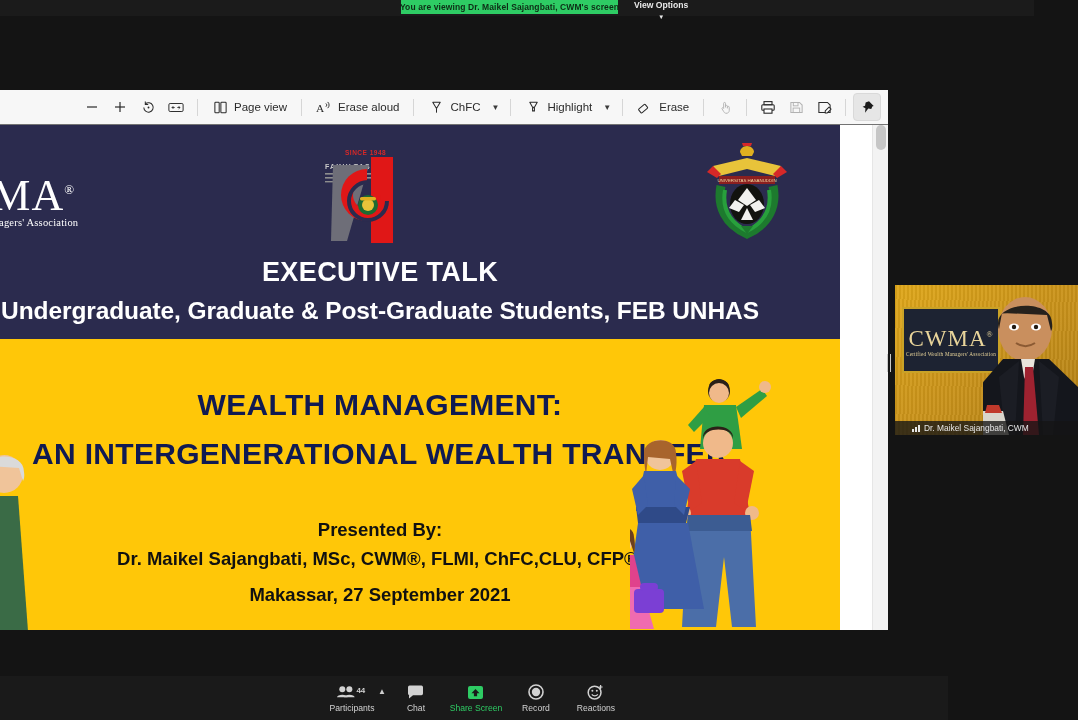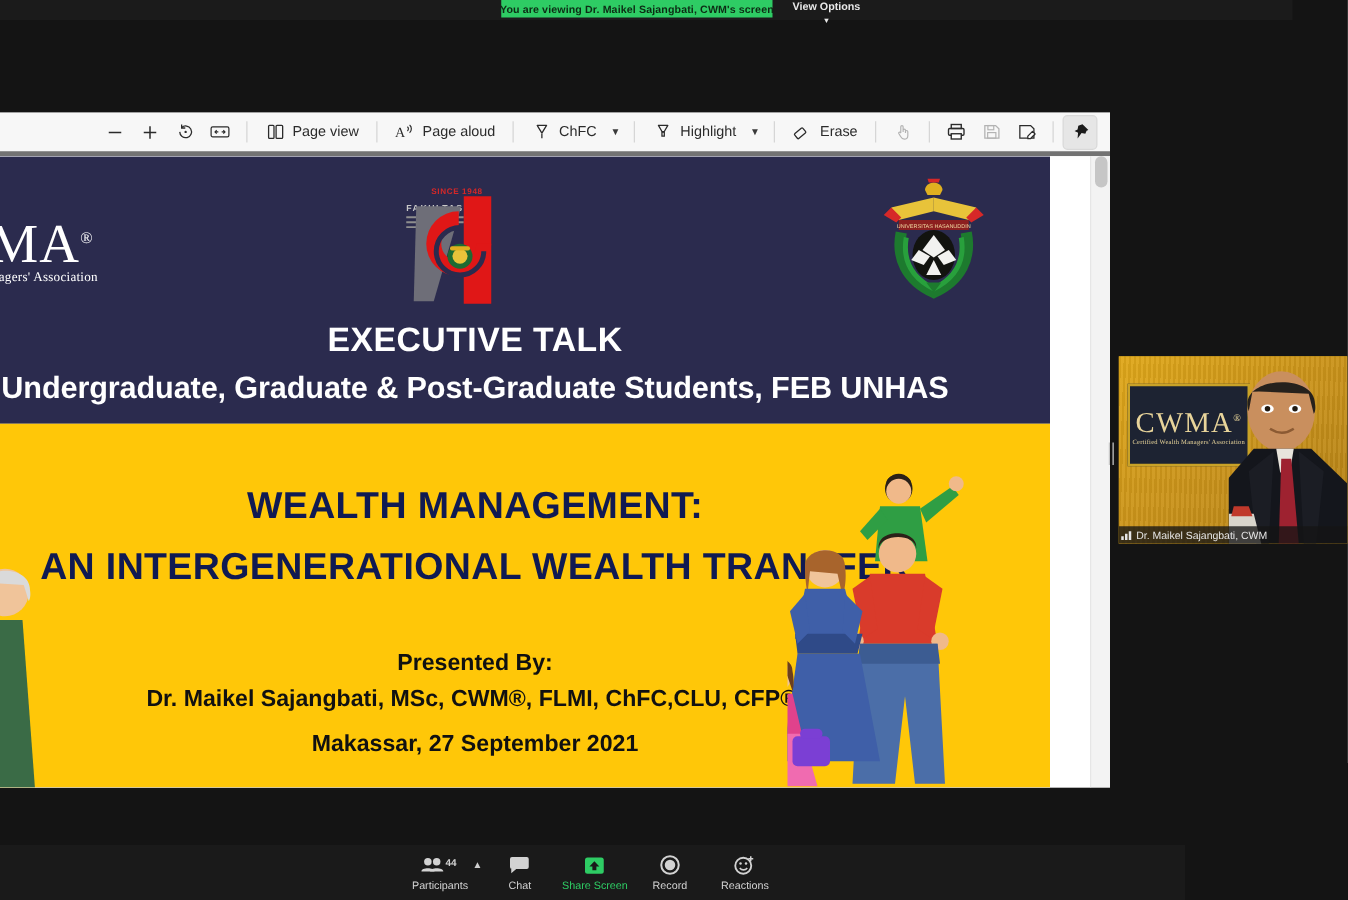--- a/index.html
+++ b/index.html
@@ -29,21 +29,21 @@
 
   
   #edge-window{
     position:absolute; left:0px; top:90px; width:888px; height:540px;
     background:#f3f3f3; overflow:hidden;
   }
 
   
   #pdf-toolbar{
     position:absolute; left:0; top:0; width:888px; height:35px;
-    background:#f7f7f7; border-bottom:4px solid #737373;
+    background:#f7f7f7; border-bottom:1px solid #737373;
     display:flex; align-items:center; padding-left:78px; gap:0px;
   }
   .tb-btn{
     height:28px; min-width:28px; padding:0 5px; border-radius:4px;
     display:flex; align-items:center; justify-content:center; gap:6px;
     color:#2b2b2b; font-size:11.5px; cursor:pointer; background:transparent;
   }
   .tb-btn.lbl{ padding:0 7px; }
   .tb-btn.disabled{ opacity:.33; cursor:default; }
   .tb-btn.active{ background:#e6e6e6; border:1px solid #d9d9d9; }
@@ -176,21 +176,21 @@
     display:flex; flex-direction:column; align-items:center; justify-content:center;
     color:#e8d49a;
   }
   #cwma-plaque .pm{ font-family:"Liberation Serif", serif; font-size:23px; letter-spacing:1px; line-height:23px;}
   #cwma-plaque .pm sup{ font-size:8px; }
   #cwma-plaque .ps{ font-family:"Liberation Serif", serif; font-size:5.2px; margin-top:2px; letter-spacing:.2px;}
   #speaker-art{ position:absolute; left:88px; top:8px; width:95px; height:142px; }
   #video-namebar{
     position:absolute; left:0; bottom:0; width:183px; height:14px;
     background:rgba(20,20,20,.78); display:flex; align-items:center;
-    padding-left:2px; gap:4px;
+    padding-left:17px; gap:4px;
   }
   #video-namebar .nm{ color:#e6e6e6; font-size:8.4px; white-space:nowrap; }
   .sigbars{ display:inline-flex; align-items:flex-end; gap:1px; height:8px; }
   .sigbars i{ display:block; width:2px; background:#e6e6e6; }
   .sigbars i:nth-child(1){height:3px;} .sigbars i:nth-child(2){height:5px;}
   .sigbars i:nth-child(3){height:7px;}
 
   
   #zoom-bar{
     position:absolute; left:0; bottom:0; width:948px; height:44px;
@@ -269,21 +269,21 @@
     <div class="tb-sep"></div>
 
     <div class="tb-btn lbl">
       <span class="ico">
         <svg width="16" height="15" viewBox="0 0 17 15">
           <text x="0" y="12" font-family="Liberation Serif, serif" font-size="12" fill="#2b2b2b">A</text>
           <path d="M10.5 3.2c1.2.8 1.2 2.6 0 3.5" fill="none" stroke="#2b2b2b" stroke-width="1"></path>
           <path d="M12.4 1.6c2 1.5 2 5.1 0 6.6" fill="none" stroke="#2b2b2b" stroke-width="1"></path>
         </svg>
       </span>
-      <span>Page aloud</span>
+      <span>Erase aloud</span>
     </div>
 
     <div class="tb-sep"></div>
 
     <div class="tb-btn lbl">
       <span class="ico">
         <svg width="15" height="15" viewBox="0 0 16 16">
           <path d="M4 2.5h8l-4 6.5z" fill="none" stroke="#2b2b2b" stroke-width="1.1" stroke-linejoin="round"></path>
           <path d="M8 9.5v4" stroke="#2b2b2b" stroke-width="1.1"></path>
         </svg>

